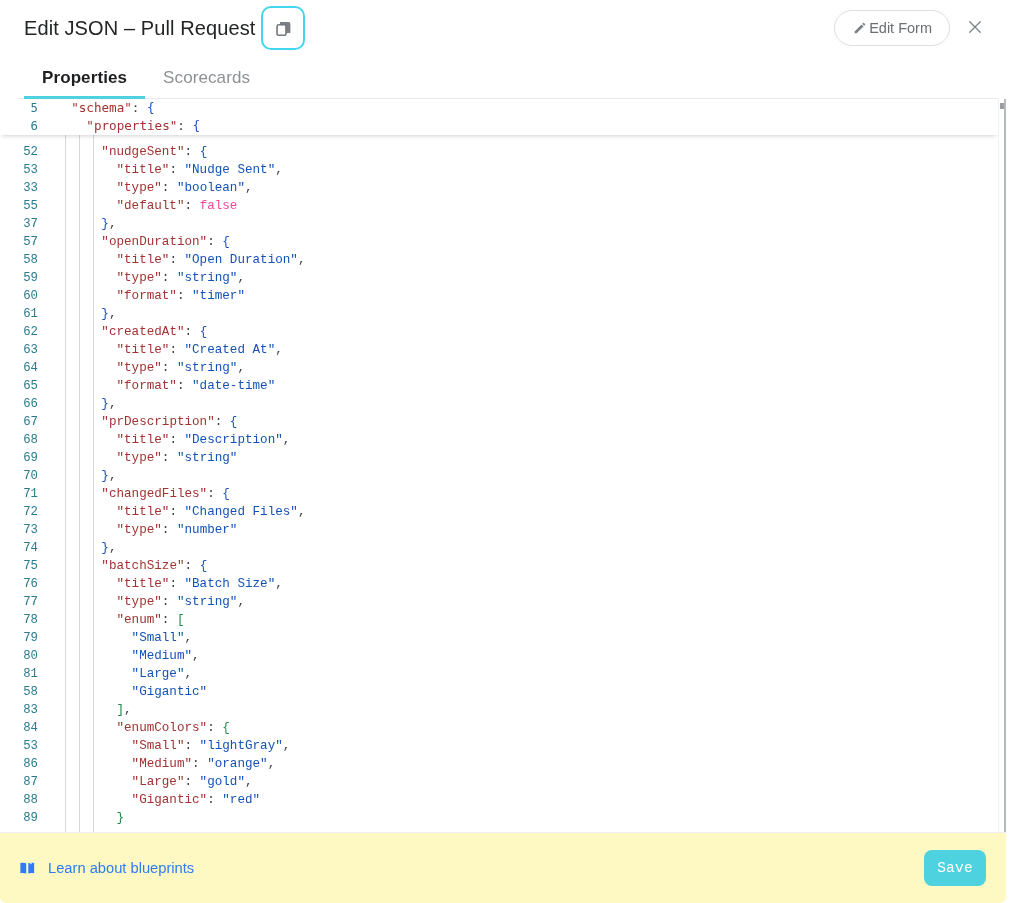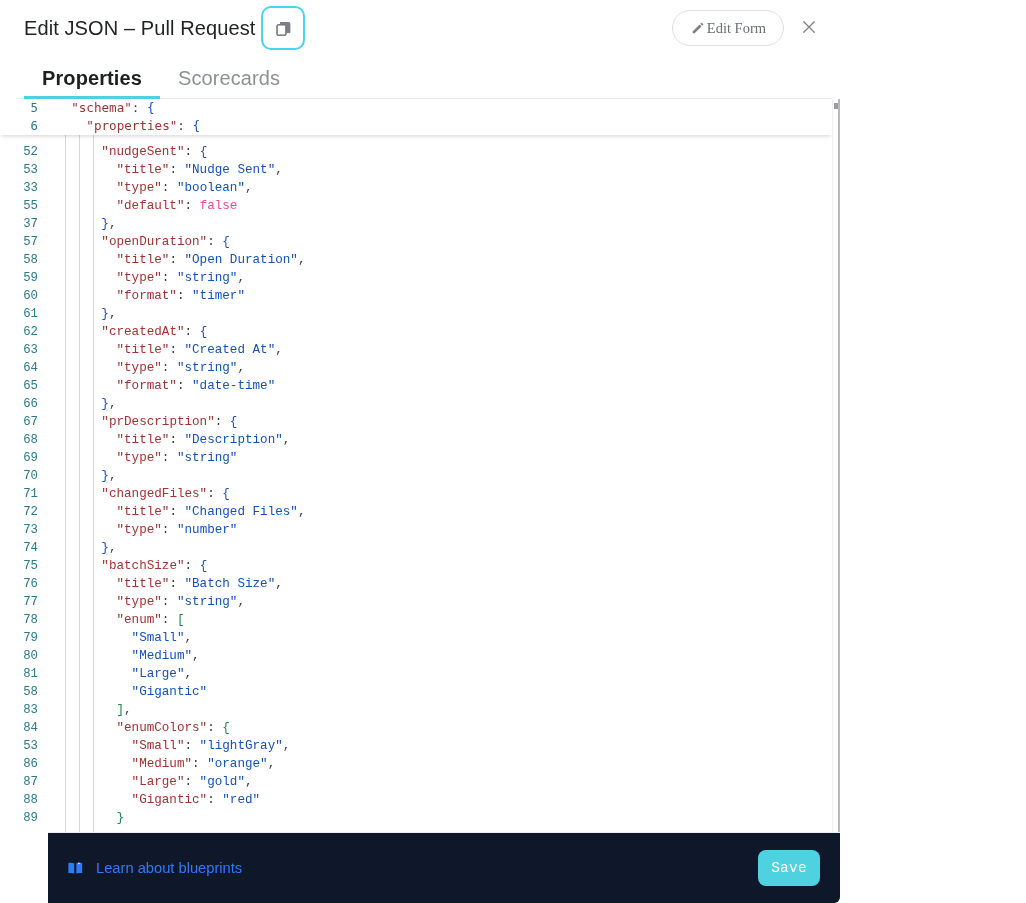--- a/index.html
+++ b/index.html
@@ -7,21 +7,21 @@
   html, body {
     margin: 0; padding: 0;
     width: 1026px; height: 903px;
     background: #ffffff;
     font-family: "Liberation Sans", sans-serif;
     -webkit-font-smoothing: antialiased;
   }
 
   .window {
     position: relative;
-    width: 840px;
+    width: 1006px;
     height: 903px;
     background: #ffffff;
     border-radius: 6px;
     overflow: hidden;
     display: flex;
     flex-direction: column;
   }
 
   
   .header {
@@ -73,21 +73,21 @@
     display: inline-flex;
     align-items: center;
     gap: 1px;
     height: 36px;
     padding: 0 17px;
     border: 1px solid #dcdee0;
     border-radius: 18px;
     background: #ffffff;
     color: #6b6f73;
     font-size: 14.5px;
-    font-family: Liberation Serif, serif;
+    font-family: Liberation Sans, sans-serif;
     cursor: pointer;
     white-space: nowrap;
   }
   .edit-form-btn svg { display: block; flex: 0 0 auto; }
   .close-btn {
     width: 30px; height: 30px;
     border: none; background: transparent;
     display: flex; align-items: center; justify-content: center;
     cursor: pointer; padding: 0;
     margin-right: 2px;
@@ -109,21 +109,21 @@
     left: 18px; right: 8px; bottom: 0;
     height: 1px;
     background: #e9eaec;
   }
   .tab {
     position: relative;
     height: 42px;
     padding: 0 18px;
     display: flex;
     align-items: center;
-    font-size: 20px;
+    font-size: 17px;
     color: #8d9194;
     background: none;
     border: none;
     cursor: pointer;
     font-family: "Liberation Sans", sans-serif;
     letter-spacing: 0.1px;
   }
   .tab.active { color: #1d1f21; font-weight: 700; }
   .tab.active::after {
     content: "";
@@ -236,23 +236,22 @@
 
   
   .footer {
     position: relative;
     flex: 0 0 71px;
     height: 71px;
     display: flex;
     align-items: center;
     justify-content: space-between;
     padding: 0 20px 0 18px;
-    background: #0f172a;
+    background: #fef9c3;
     border-top: 1px solid #eceef0;
-    margin-left: 48px;
   }
   .learn-link {
     display: inline-flex;
     align-items: center;
     gap: 11px;
     color: #2f7bf6;
     font-size: 14.7px;
     text-decoration: none;
     cursor: pointer;
   }

